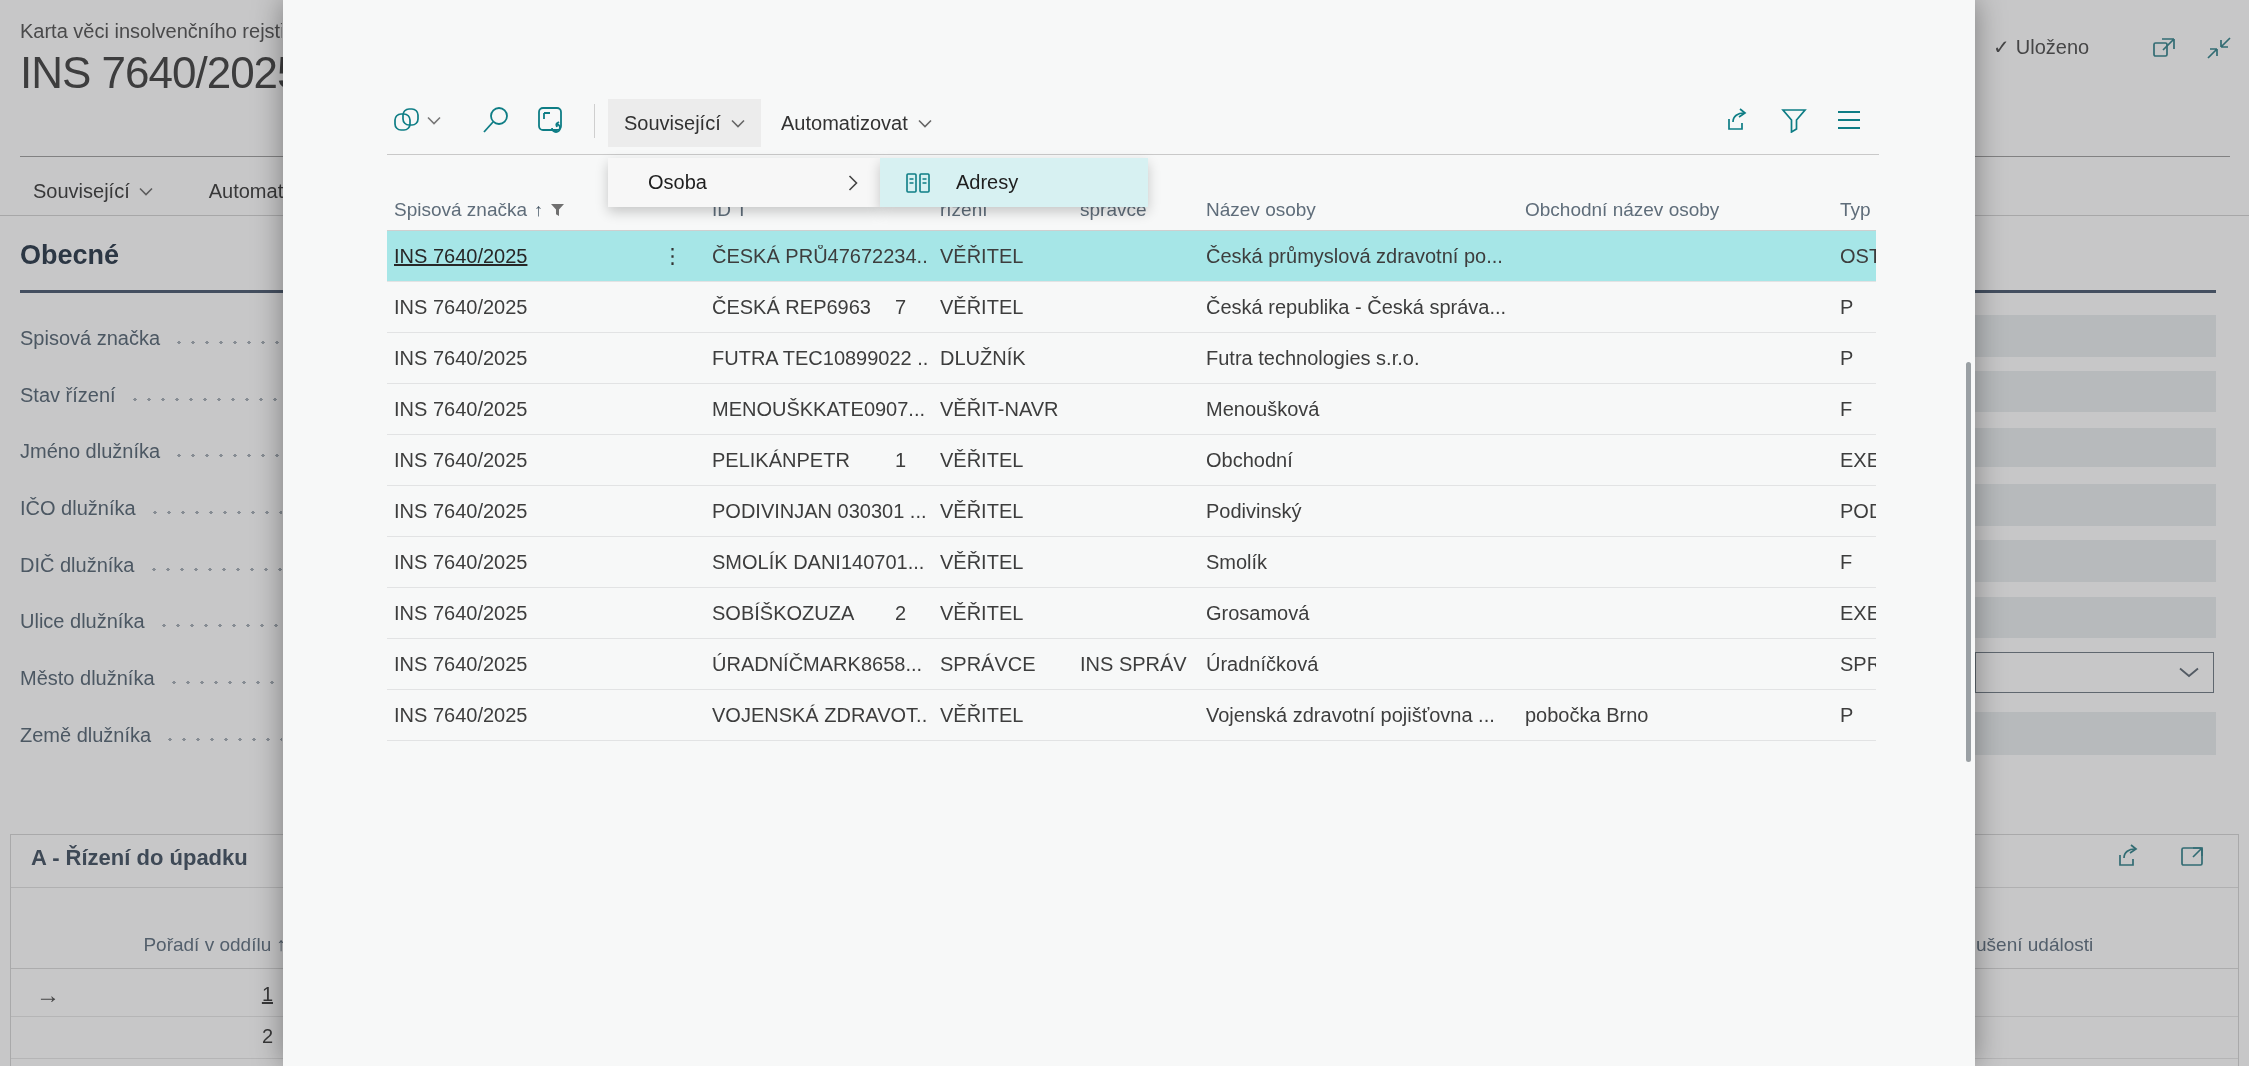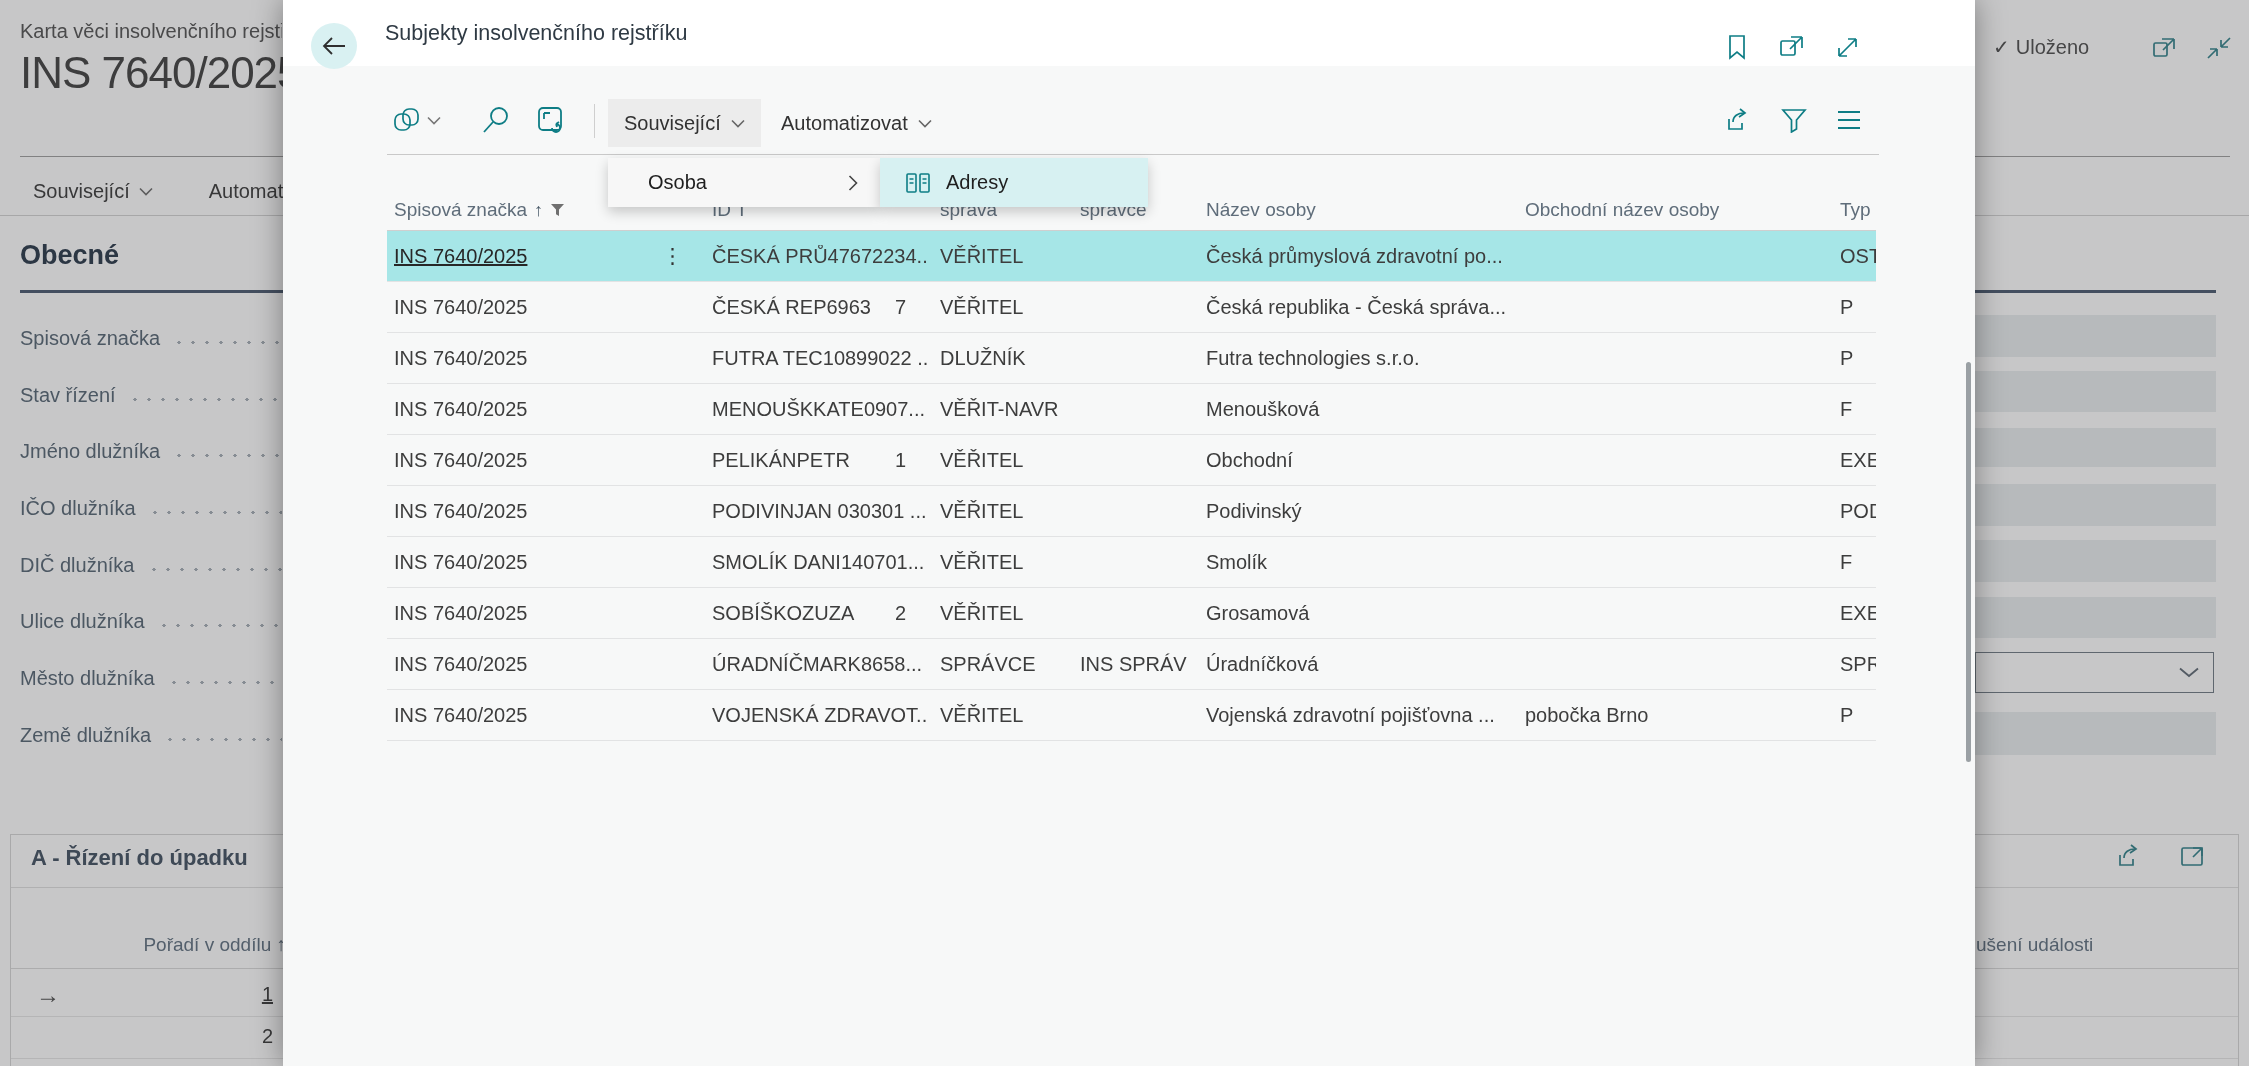--- a/index.html
+++ b/index.html
@@ -64,21 +64,21 @@
   #btn-automatizovat { left:482px; }
   .toolbar-rule { position:absolute; left:104px; top:154px; width:1492px; height:1px; background:#c9c9c9; }
   
   .menu-panel { position:absolute; top:158px; height:49px; z-index:30; display:flex; align-items:center;
     box-shadow:0 5px 12px rgba(0,0,0,0.20); font-size:20px; color:#1f1f1f; cursor:pointer; }
   #menu-osoba { left:325px; width:272px; background:#f7f7f7; padding:0; }
   #menu-osoba .txt { margin-left:40px; }
   #menu-osoba .sub-chev { margin-left:auto; margin-right:22px; }
   #menu-adresy { left:597px; width:268px; background:#d7f1f2; }
   #menu-adresy .ic { margin-left:26px; display:flex; }
-  #menu-adresy .txt { margin-left:16px; }
+  #menu-adresy .txt { margin-left:26px; }
   
   #tbl { position:absolute; left:104px; top:186px; width:1489px; }
   .thead { display:grid; grid-template-columns:313px 228px 140px 126px 319px 315px 48px;
     height:44px; align-items:end; font-size:19px; color:#5f6d7a; }
   .thead .th { padding:0 0 9px 12px; white-space:nowrap; overflow:hidden; cursor:pointer; }
   .thead .th:first-child { padding-left:7px; display:flex; align-items:center; gap:7px; }
   .thead-rule { width:100%; height:1px; background:#cfcfcf; }
   .trow { display:grid; grid-template-columns:313px 228px 140px 126px 319px 315px 48px;
     height:50px; align-items:center; border-bottom:1px solid #e2e3e4; font-size:20px; color:#3d3d3d; cursor:pointer; }
   .trow .td { padding-left:12px; white-space:nowrap; overflow:hidden; }
@@ -205,44 +205,20 @@
     <div class="card-num" style="left:182px;top:148px;text-decoration:underline;">1</div>
     <div class="card-line" style="top:181px;"></div>
     <div class="card-num" style="left:182px;top:190px;">2</div>
     <div class="card-line" style="top:223px;"></div>
   </div>
 </div>
 
 <div id="scrim"></div>
 
 <div id="modal">
-  <div id="modal-titlebar">
-    <div class="back-btn">
-      <svg width="26" height="22" stroke="#2f2f2f" stroke-width="1.8" fill="none">
-            <path d="M24 11 H3 M11 3 L3 11 L11 19"></path>
-          </svg>
-    </div>
-    <div class="modal-title">Subjekty insolvenčního rejstříku</div>
-    <div class="tb-ic" style="left:1440px;top:34px;">
-      <svg width="20" height="26" stroke="#0e7d85" stroke-width="1.7" fill="none">
-            <path d="M3 2 h14 v22 l-7 -6 l-7 6 z"></path>
-          </svg>
-    </div>
-    <div class="tb-ic" style="left:1495px;top:34px;">
-      <svg width="26" height="24" stroke="#0e7d85" stroke-width="1.7" fill="none">
-            <rect x="2" y="6" width="14" height="14" rx="1.5"></rect>
-            <path d="M12 2 h11 M23 2 v11 M22 3 L11 14"></path>
-          </svg>
-    </div>
-    <div class="tb-ic" style="left:1550px;top:34px;">
-      <svg width="25" height="25" stroke="#0e7d85" stroke-width="1.7" fill="none">
-            <path d="M4 21 L21 4 M21 4 h-8 M21 4 v8 M4 21 h8 M4 21 v-8"></path>
-          </svg>
-    </div>
-  </div>
 
   <div class="tool-ic" style="left:108px;">
     <svg width="30" height="30" stroke="#0e7d85" stroke-width="1.7" fill="none">
           <rect x="3" y="9" width="15" height="16" rx="6"></rect>
           <rect x="11" y="4" width="15" height="16" rx="6"></rect>
         </svg>
   </div>
   <div class="tool-ic" style="left:142px;width:18px;">
     <svg width="14" height="9">
           <polyline points="1,1.5 7,7.5 13,1.5" fill="none" stroke="#777" stroke-width="1.6"></polyline>
@@ -296,21 +272,21 @@
   <div id="tbl">
     <div class="thead">
       <div class="th">
         <span>Spisová značka</span>
         <span class="sort-arrow">↑</span>
         <svg width="15" height="14">
               <path d="M1 1 h13 l-5 5.5 v6.5 l-3 -1.8 v-4.7 z" fill="#707070"></path>
             </svg>
       </div>
       <div class="th">ID T</div>
-      <div class="th">správa</div>
+      <div class="th">řízení</div>
       <div class="th">správce</div>
       <div class="th">Název osoby</div>
       <div class="th">Obchodní název osoby</div>
       <div class="th">Typ</div>
     </div>
     <div class="thead-rule"></div>
     <div id="tbody">
           <div class="trow selected">
     <div class="td c0">
               <span class="cellv">INS 7640/2025</span>

